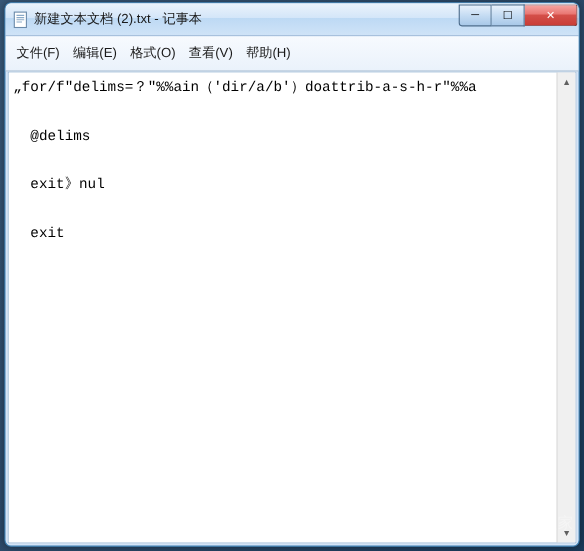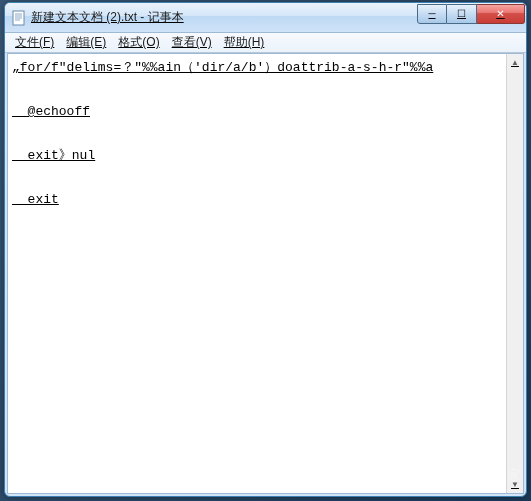--- a/index.html
+++ b/index.html
@@ -17,21 +17,20 @@
       left: 4px;
       right: 4px;
       bottom: 4px;
       background: #d4e4f7;
       border: 1px solid #3c7fb1;
       border-radius: 6px;
       box-shadow: 0 0 8px rgba(0,0,0,0.4);
       display: flex;
       flex-direction: column;
       overflow: hidden;
-      text-decoration: underline;
     }
     .titlebar {
       height: 30px;
       background: linear-gradient(to bottom, #ebf3fb 0%, #d4e6f9 45%, #bdd9f4 46%, #cfe3f7 100%);
       border-bottom: 1px solid #9db9d6;
       display: flex;
       align-items: center;
       padding-left: 6px;
     }
     .title-icon {
@@ -72,21 +71,21 @@
     }
     .win-close {
       width: 48px;
       background: linear-gradient(to bottom, #f5a3a0 0%, #e87470 45%, #d4504a 46%, #c93c36 100%);
       border-left: none;
       border-color: #8a3a36;
       border-radius: 0 0 3px 0;
       color: white;
     }
     .menubar {
-      height: 20px;
+      height: 32px;
       background: linear-gradient(to bottom, #f7fafe 0%, #eaf2fb 100%);
       border-bottom: 1px solid #b8c8d8;
       display: flex;
       align-items: center;
       padding-left: 4px;
       font-size: 12px;
     }
     .menu-item {
       padding: 1px 6px;
       color: #1a1a1a;
@@ -176,21 +175,21 @@
     <span class="menu-item">文件(F)</span>
     <span class="menu-item">编辑(E)</span>
     <span class="menu-item">格式(O)</span>
     <span class="menu-item">查看(V)</span>
     <span class="menu-item">帮助(H)</span>
   </div>
 
   <div class="editor-wrap">
     <div class="editor"><span>„for/f"delims=？"%%ain（'dir/a/b'）doattrib-a-s-h-r"%%a</span>
 <span></span>
-<span>  @echooff</span>
+<span>  @delims</span>
 <span></span>
 <span>  exit》nul</span>
 <span></span>
 <span>  exit</span></div>
     <div class="scrollbar-v">
       <div class="scroll-arrow">
         <span>▲</span>
       </div>
       <div class="scroll-track"></div>
       <div class="scroll-arrow">

